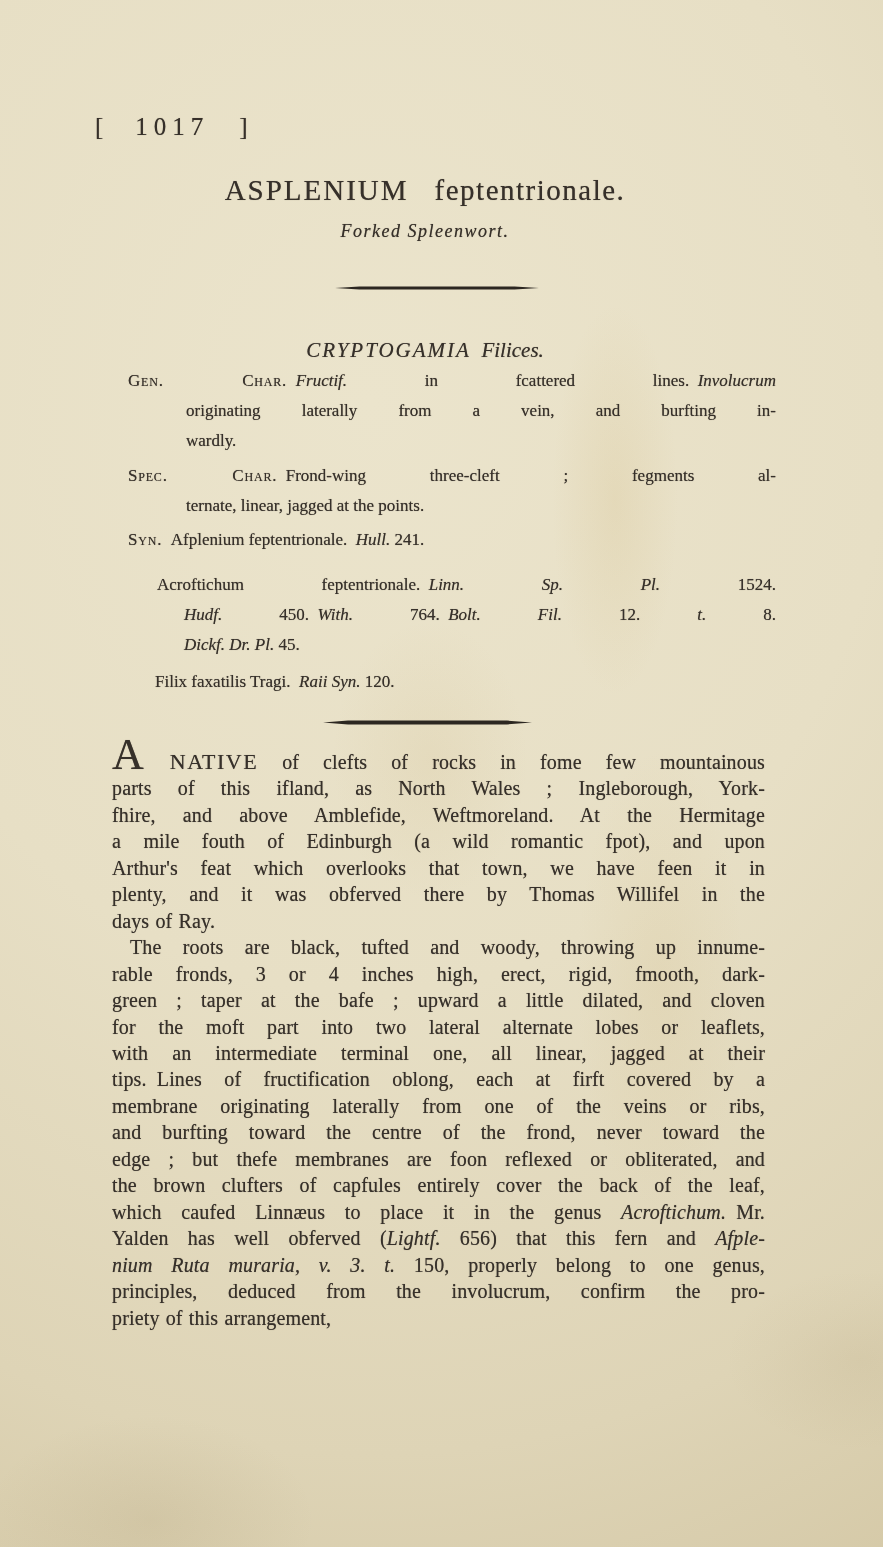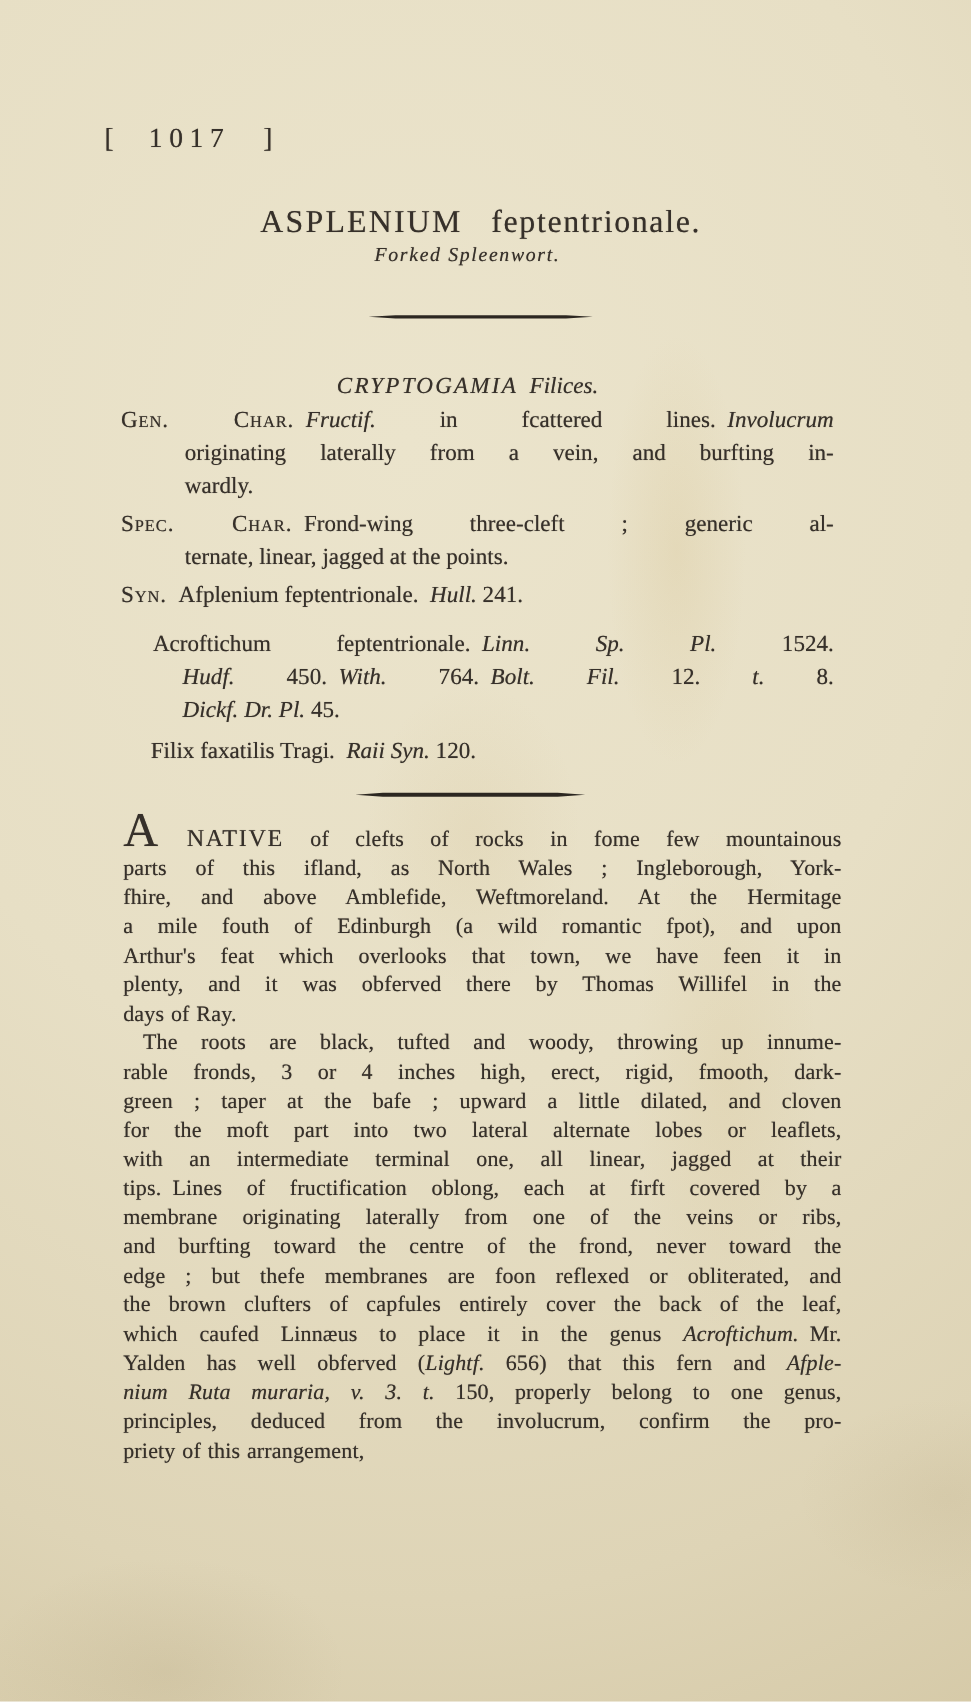--- a/index.html
+++ b/index.html
@@ -15,29 +15,29 @@
       radial-gradient(ellipse 120px 330px at 660px 980px, rgba(196,164,92,0.11), rgba(196,164,92,0) 70%),
       radial-gradient(ellipse 140px 200px at 430px 760px, rgba(190,160,95,0.10), rgba(190,160,95,0) 70%),
       radial-gradient(ellipse 220px 140px at 150px 1520px, rgba(130,108,62,0.10), rgba(130,108,62,0) 75%),
       radial-gradient(ellipse 180px 120px at 860px 1360px, rgba(140,115,70,0.08), rgba(140,115,70,0) 75%),
       radial-gradient(ellipse 130% 85% at 42% 26%, #ebe4cc 0%, #e7dfc5 45%, #ded4b6 80%, #d5c9a7 100%);
     text-shadow:0 0 0.7px rgba(56,48,38,0.65);
   }
   .abs{position:absolute;}
   .pagenum{top:113px;left:95px;width:650px;text-align:left;font-size:25px;letter-spacing:2px;}
   .pagenum .digits{letter-spacing:6px;margin:0 30px;}
-  .title{top:174px;left:95px;width:660px;text-align:center;font-size:29px;font-weight:normal;margin:12px;}
+  .title{top:174px;left:95px;width:660px;text-align:center;font-size:29px;font-weight:normal;margin:0;}
   .title .genus{letter-spacing:2px;margin-right:26px;}
   .title .species{letter-spacing:1.5px;}
   .subtitle{top:221px;left:95px;width:660px;text-align:center;font-style:italic;font-size:18px;letter-spacing:1.5px;}
   .rule{background:#2c2721;clip-path:polygon(0 50%,12% 12%,88% 12%,100% 50%,88% 88%,12% 88%);}
   .rule1{top:286px;left:335px;width:204px;height:4px;}
   .rule2{top:720px;left:323px;width:209px;height:5px;}
   #taxonomy-heading{top:338px;left:95px;width:660px;font-size:21px;text-align:center;}
-  #front-lines{top:366px;left:110px;width:648px;font-size:21px;line-height:30px;}
+  #front-lines{top:366px;left:128px;width:648px;font-size:17px;line-height:30px;}
   #body-lines{top:749px;left:112px;width:653px;font-size:20px;line-height:26.45px;word-spacing:1px;letter-spacing:0.15px;}
   .tline{text-align:left;text-align-last:left;}
   .tline.just{text-align:justify;text-align-last:justify;}
   .tline.ctr{text-align:center;text-align-last:center;}
   .s-rm{font-style:normal;}
   .s-it{font-style:italic;}
   .s-sc{font-variant:small-caps;letter-spacing:0.8px;}
   .s-itsp{font-style:italic;letter-spacing:2px;}
   .s-sc1{font-variant:small-caps;font-size:22px;letter-spacing:1.5px;}
   .s-dc{font-size:44px;line-height:0;letter-spacing:2px;}
@@ -60,21 +60,21 @@
   <div class="abs rule rule1"></div>
 
   <div class="abs" id="taxonomy-heading">
       <div class="tline ctr"><span class="s-itsp">CRYPTOGAMIA</span><span class="s-rm"> </span><span class="s-it">Filices.</span></div>
     </div>
 
   <div class="abs" id="front-lines">
       <div class="tline just"><span class="s-sc">Gen. Char.</span><span class="s-rm"> </span><span class="s-it">Fructif.</span><span class="s-rm"> in fcattered lines. </span><span class="s-it">Involucrum</span></div>
       <div class="tline just" style="padding-left: 58px;"><span class="s-rm">originating laterally from a vein, and burfting in-</span></div>
       <div class="tline" style="padding-left: 58px;"><span class="s-rm">wardly.</span></div>
-      <div class="tline just" style="margin-top: 5px;"><span class="s-sc">Spec. Char.</span><span class="s-rm"> Frond-wing three-cleft ; generic al-</span></div>
+      <div class="tline just" style="margin-top: 5px;"><span class="s-sc">Spec. Char.</span><span class="s-rm"> Frond-wing three-cleft ; fegments al-</span></div>
       <div class="tline" style="padding-left: 58px;"><span class="s-rm">ternate, linear, jagged at the points.</span></div>
       <div class="tline" style="margin-top: 4px;"><span class="s-sc">Syn.</span><span class="s-rm"> Afplenium feptentrionale. </span><span class="s-it">Hull.</span><span class="s-rm"> 241.</span></div>
       <div class="tline just" style="padding-left: 29px; margin-top: 15px;"><span class="s-rm">Acroftichum feptentrionale. </span><span class="s-it">Linn. Sp. Pl.</span><span class="s-rm"> 1524.</span></div>
       <div class="tline just" style="padding-left: 56px;"><span class="s-it">Hudf.</span><span class="s-rm"> 450. </span><span class="s-it">With.</span><span class="s-rm"> 764. </span><span class="s-it">Bolt. Fil.</span><span class="s-rm"> 12. </span><span class="s-it">t.</span><span class="s-rm"> 8.</span></div>
       <div class="tline" style="padding-left: 56px;"><span class="s-it">Dickf. Dr. Pl.</span><span class="s-rm"> 45.</span></div>
       <div class="tline" style="padding-left: 27px; margin-top: 7px;"><span class="s-rm">Filix faxatilis Tragi. </span><span class="s-it">Raii Syn.</span><span class="s-rm"> 120.</span></div>
     </div>
 
   <div class="abs rule rule2"></div>
 

